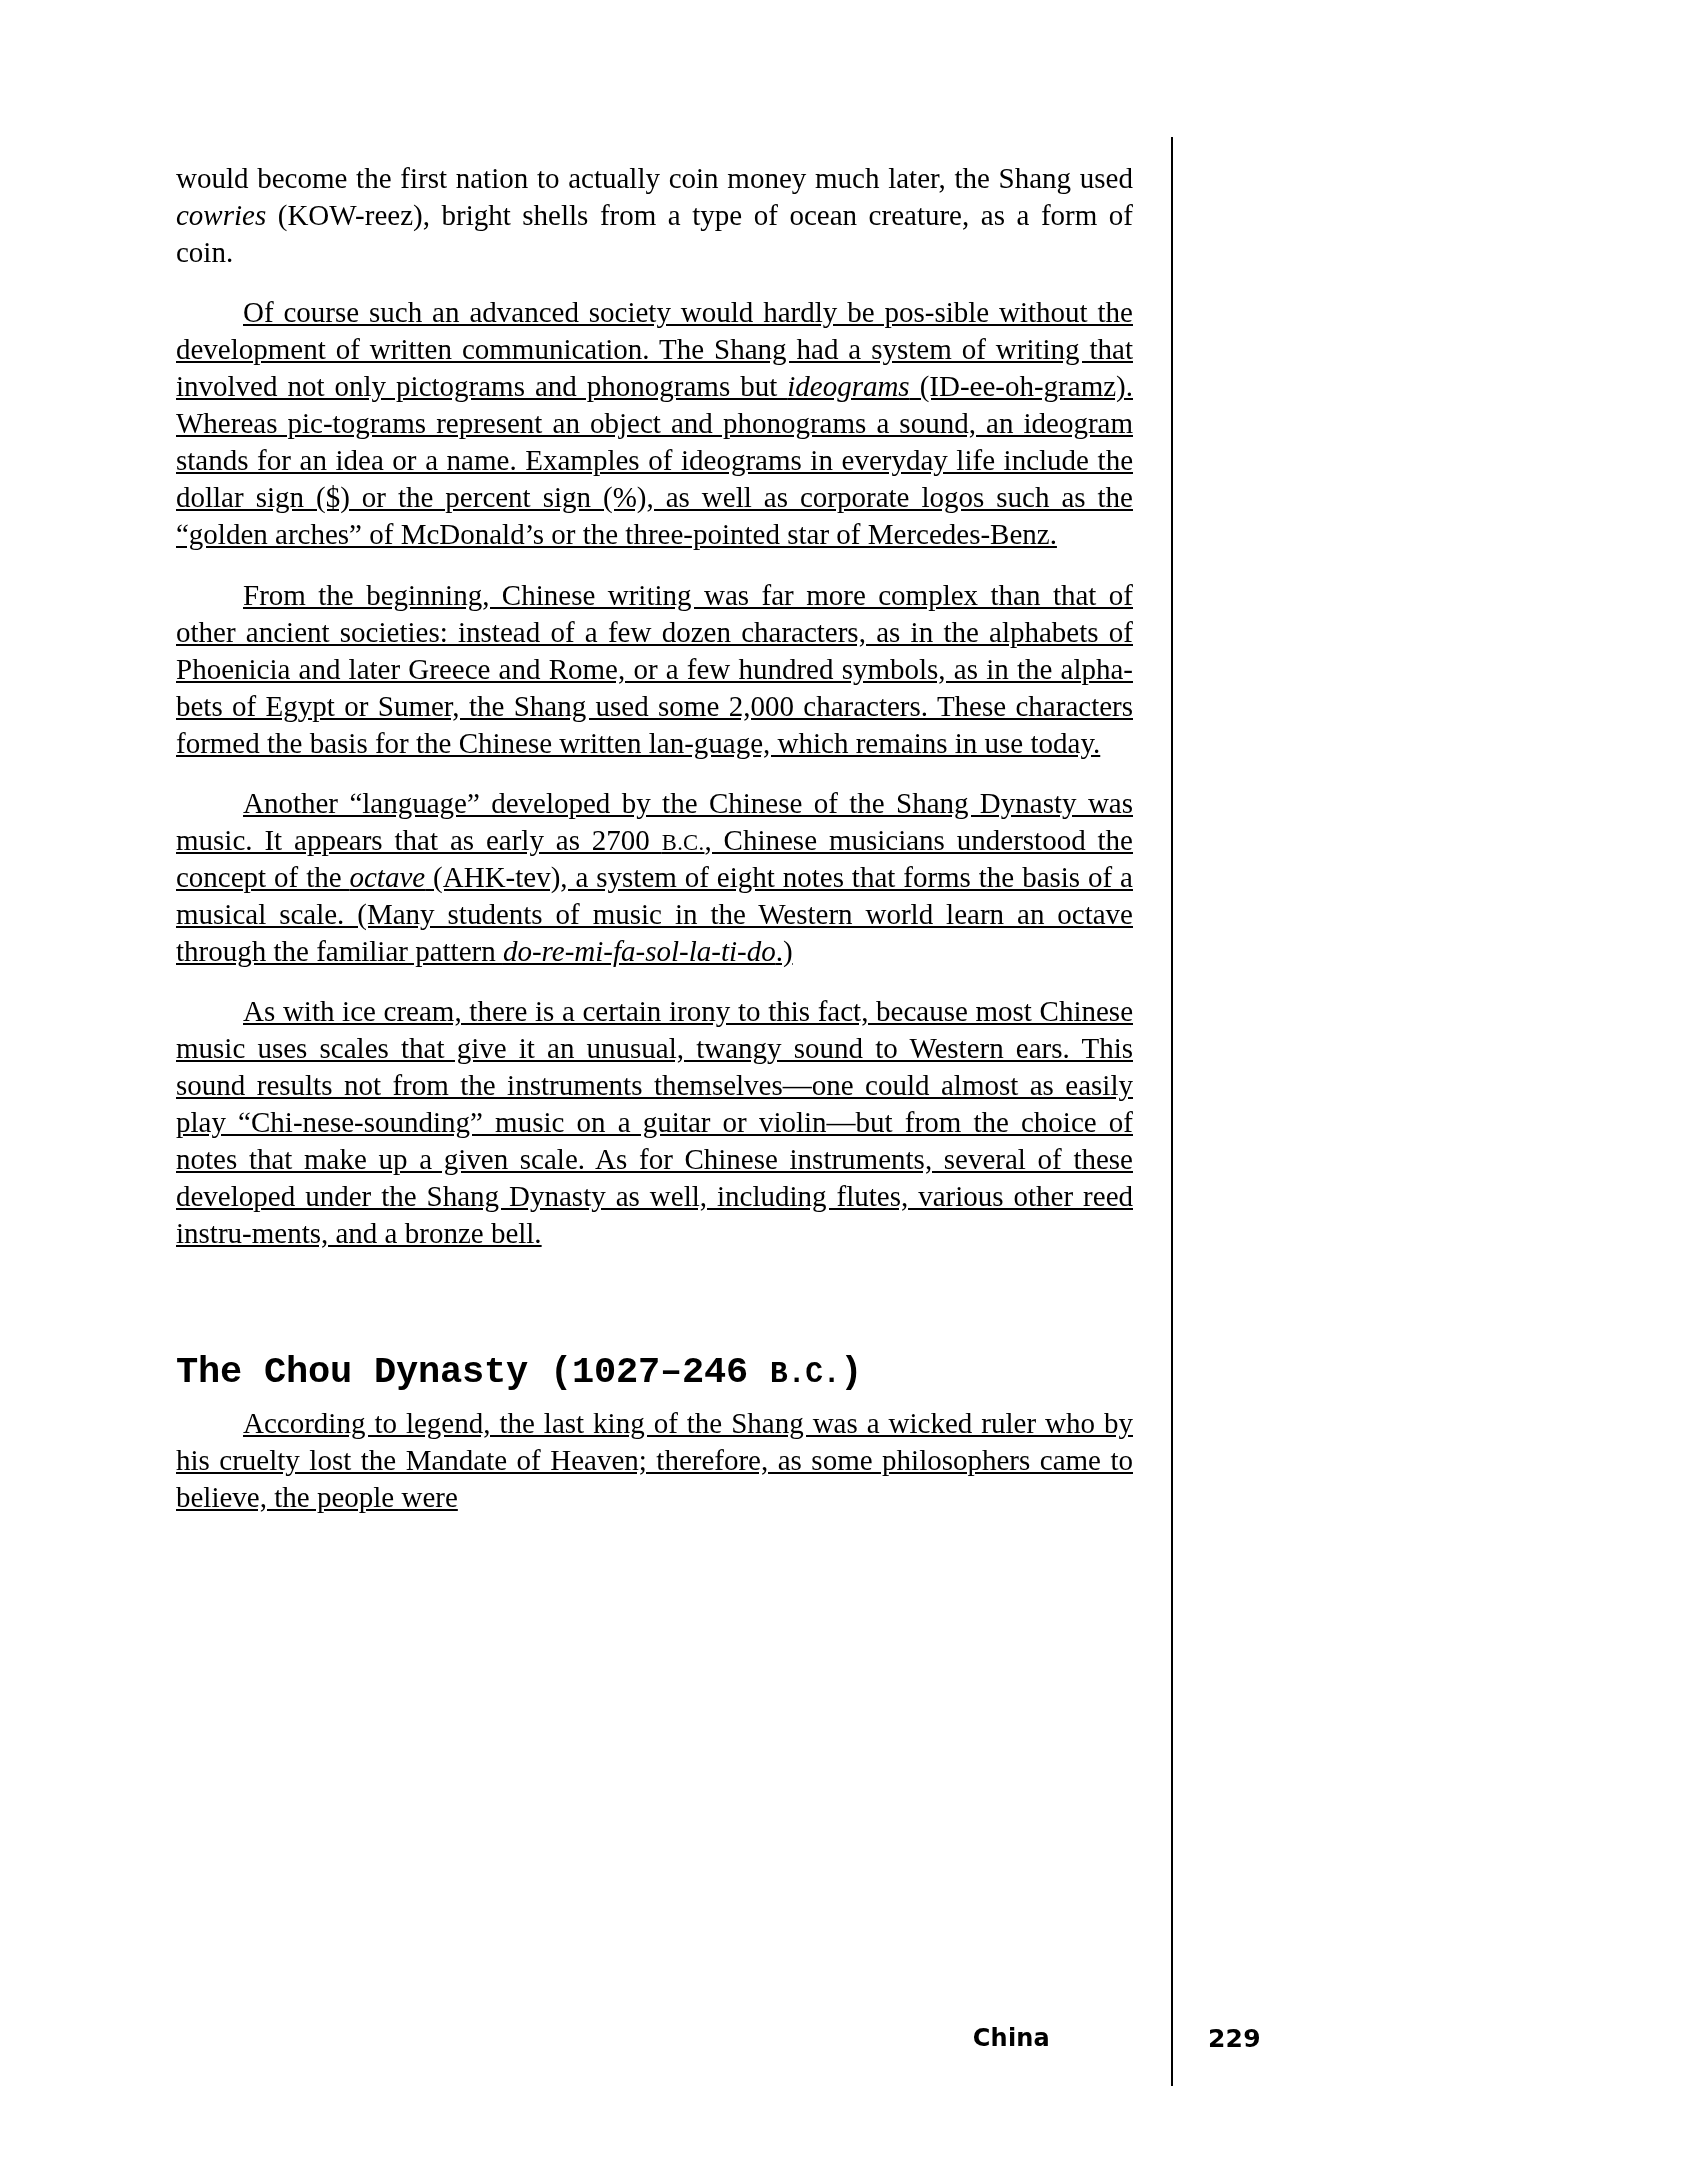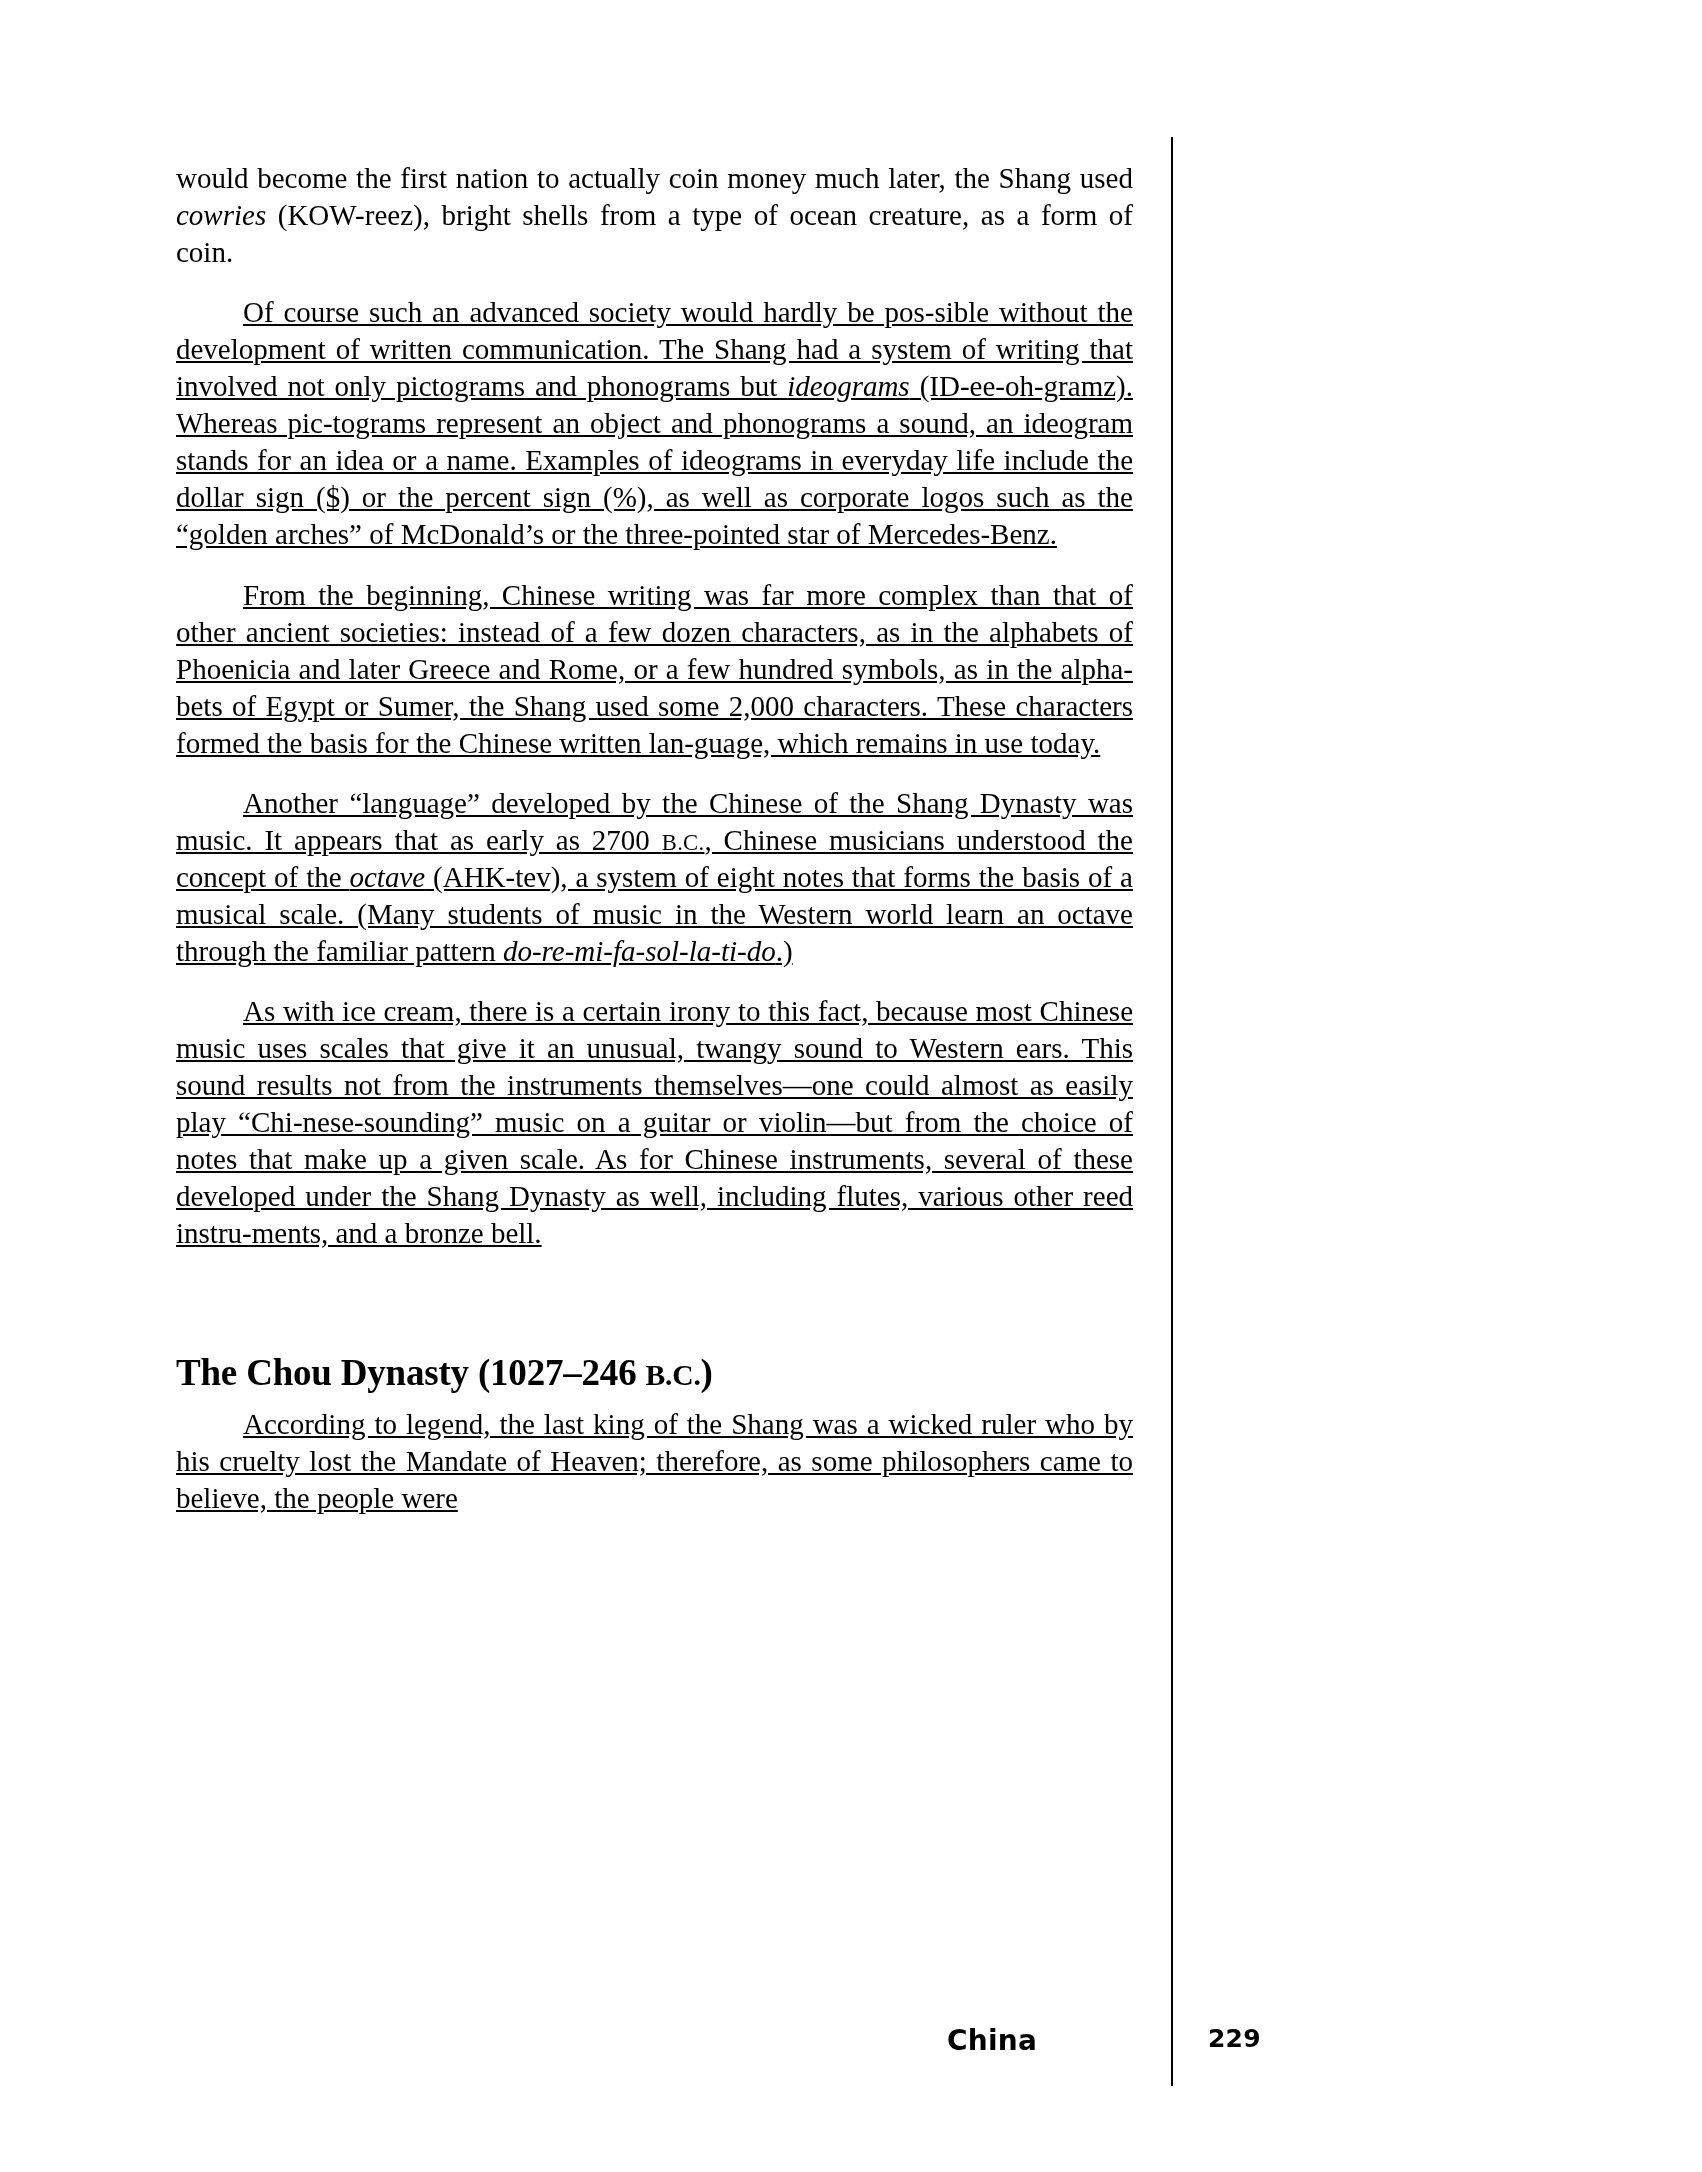--- a/index.html
+++ b/index.html
@@ -60,21 +60,21 @@
   }
 
   i { font-style: italic; }
 
   .sc {
     font-size: 0.78em;
     letter-spacing: 0.3px;
   }
 
   h2.section-heading {
-    font-family: Liberation Serif, serif;
+    font-family: Liberation Mono, monospace;
     font-weight: bold;
     font-size: 37px;
     letter-spacing: -0.2px;
     margin: 0;
     padding: 0;
   }
 
   h2.section-heading .sc-h {
     font-size: 0.80em;
   }
@@ -90,25 +90,25 @@
   
   .footer {
     position: absolute;
     left: 176px;
     top: 2024px;
     width: 1011px;
     height: 39px;
   }
   .footer-label {
     position: absolute;
-    right: 150px;
+    right: 137px;
     top: 0;
     font-family: "DejaVu Sans", sans-serif;
     font-weight: bold;
-    font-size: 28px;
+    font-size: 24px;
     letter-spacing: 0.2px;
   }
   .footer-page {
     position: absolute;
     left: 1032px;
     top: 0;
     font-family: "DejaVu Sans", sans-serif;
     font-weight: bold;
     font-size: 25px;
     letter-spacing: 0.2px;

